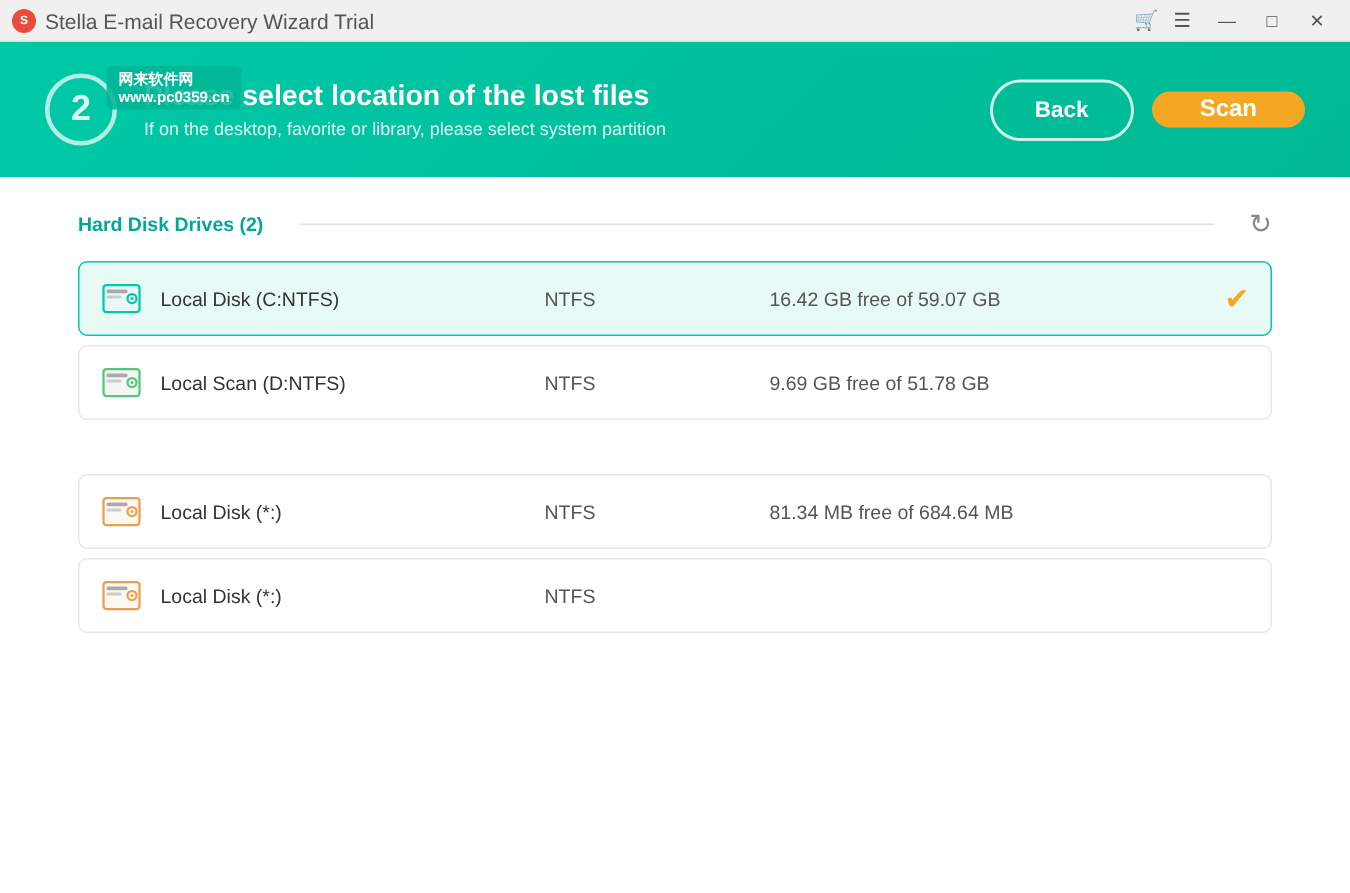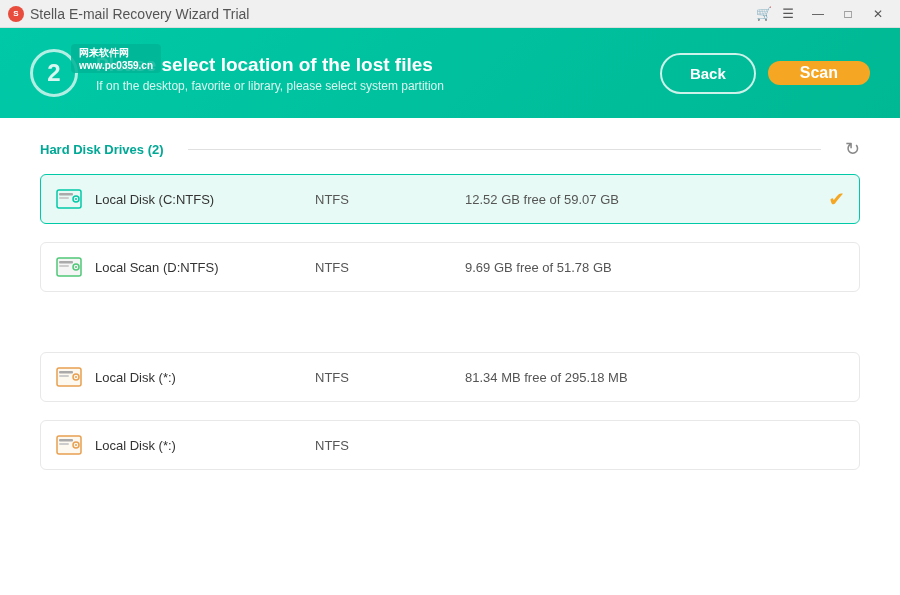--- a/index.html
+++ b/index.html
@@ -121,21 +121,21 @@
       color: white;
       font-size: 16px;
       font-weight: 700;
       cursor: pointer;
     }
 
     
     .main-content {
       background: white;
       height: calc(595px - 28px - 90px);
-      padding: 20px 40px;
+      padding: 20px 52px;
     }
 
     
     .section-header {
       display: flex;
       align-items: center;
       justify-content: space-between;
       margin-bottom: 14px;
     }
     .section-title-row {
@@ -159,21 +159,21 @@
     .refresh-icon {
       font-size: 18px;
       color: #888;
       cursor: pointer;
     }
 
     
     .disk-list {
       display: flex;
       flex-direction: column;
-      gap: 12px;
+      gap: 0;
     }
     .disk-row {
       display: flex;
       align-items: center;
       padding: 10px 14px;
       border: 1px solid #e8e8e8;
       border-radius: 6px;
       margin-bottom: 6px;
       cursor: pointer;
       background: white;
@@ -193,20 +193,21 @@
     .disk-name {
       font-size: 13px;
       color: #333;
       font-weight: 500;
       flex: 0 0 220px;
     }
     .disk-fs {
       font-size: 13px;
       color: #555;
       flex: 0 0 150px;
+      margin-left: 36px;
     }
     .disk-space {
       font-size: 13px;
       color: #555;
       flex: 1;
     }
     .disk-check {
       font-size: 20px;
       color: #f5a623;
       margin-left: auto;
@@ -296,21 +297,21 @@
         <svg width="26" height="22" viewBox="0 0 26 22">
           <rect x="1" y="2" width="24" height="18" rx="2" fill="#e8f8f5" stroke="#00c9a7" stroke-width="1.5"></rect>
           <rect x="3" y="5" width="14" height="2.5" rx="1" fill="#aaa"></rect>
           <rect x="3" y="9" width="10" height="2" rx="1" fill="#ccc"></rect>
           <circle cx="20" cy="11" r="3" fill="none" stroke="#00c9a7" stroke-width="1.5"></circle>
           <circle cx="20" cy="11" r="1" fill="#00c9a7"></circle>
         </svg>
       </div>
       <span class="disk-name">Local Disk (C:NTFS)</span>
       <span class="disk-fs">NTFS</span>
-      <span class="disk-space">12.52 GB free of 59.07 GB</span>
+      <span class="disk-space">16.42 GB free of 59.07 GB</span>
       <span class="disk-check">✔</span>
     </div>
 
     <div class="disk-row">
       <div class="disk-icon">
         <svg width="26" height="22" viewBox="0 0 26 22">
           <rect x="1" y="2" width="24" height="18" rx="2" fill="#f5f5f5" stroke="#50c878" stroke-width="1.5"></rect>
           <rect x="3" y="5" width="14" height="2.5" rx="1" fill="#aaa"></rect>
           <rect x="3" y="9" width="10" height="2" rx="1" fill="#ccc"></rect>
           <circle cx="20" cy="11" r="3" fill="none" stroke="#50c878" stroke-width="1.5"></circle>
@@ -329,21 +330,21 @@
         <svg width="26" height="22" viewBox="0 0 26 22">
           <rect x="1" y="2" width="24" height="18" rx="2" fill="#fef9f0" stroke="#e8a050" stroke-width="1.5"></rect>
           <rect x="3" y="5" width="14" height="2.5" rx="1" fill="#aaa"></rect>
           <rect x="3" y="9" width="10" height="2" rx="1" fill="#ccc"></rect>
           <circle cx="20" cy="11" r="3" fill="none" stroke="#e8a050" stroke-width="1.5"></circle>
           <circle cx="20" cy="11" r="1" fill="#e8a050"></circle>
         </svg>
       </div>
       <span class="disk-name">Local Disk (*:)</span>
       <span class="disk-fs">NTFS</span>
-      <span class="disk-space">81.34 MB free of 295.18 MB</span>
+      <span class="disk-space">81.34 MB free of 684.64 MB</span>
     </div>
 
     <div class="disk-row">
       <div class="disk-icon">
         <svg width="26" height="22" viewBox="0 0 26 22">
           <rect x="1" y="2" width="24" height="18" rx="2" fill="#fef9f0" stroke="#e8a050" stroke-width="1.5"></rect>
           <rect x="3" y="5" width="14" height="2.5" rx="1" fill="#aaa"></rect>
           <rect x="3" y="9" width="10" height="2" rx="1" fill="#ccc"></rect>
           <circle cx="20" cy="11" r="3" fill="none" stroke="#e8a050" stroke-width="1.5"></circle>
           <circle cx="20" cy="11" r="1" fill="#e8a050"></circle>

